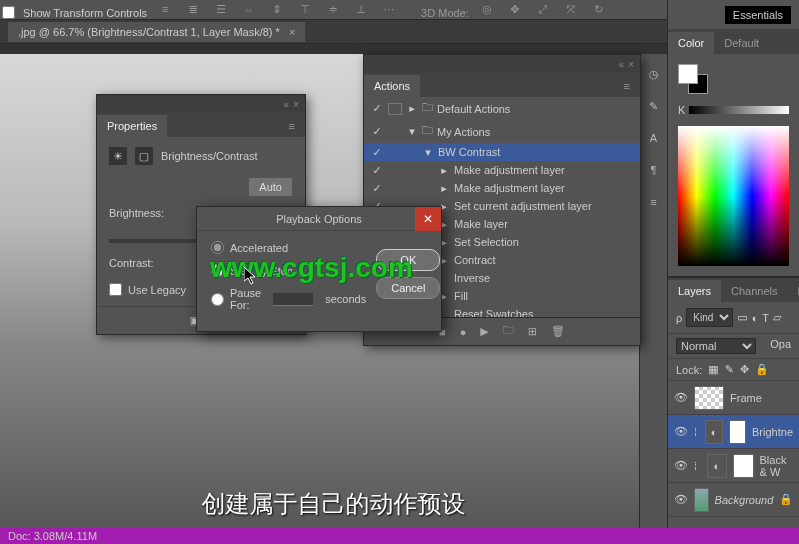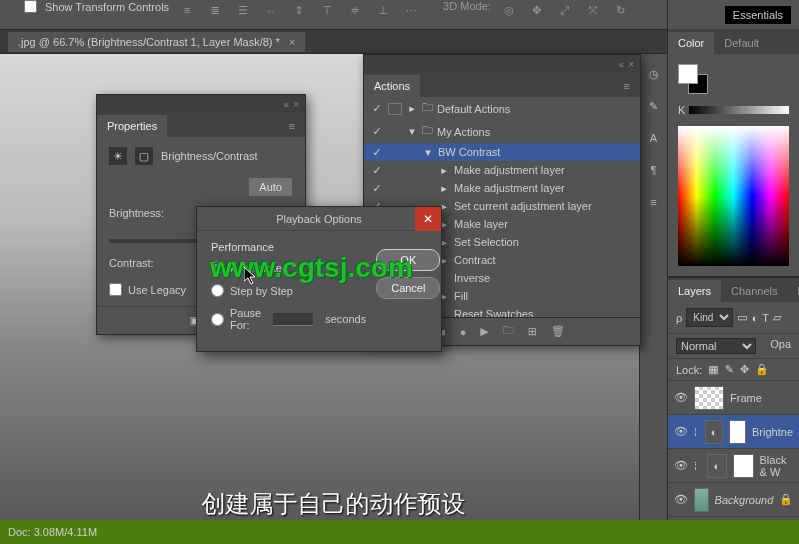--- a/index.html
+++ b/index.html
@@ -1,26 +1,26 @@
 <!DOCTYPE html>
 <html><head>
 <meta charset="utf-8">
 <style>
 *{margin:0;padding:0;box-sizing:border-box;font-family:Tahoma,Arial,sans-serif;font-size:11px;color:#ccc}
 body{background:#323232;width:799px;height:544px;overflow:hidden;position:relative}
-.toolbar{height:30px;background:#535353;display:flex;align-items:flex-start;padding:0 24px;gap:8px;border-bottom:1px solid #2a2a2a}
+.toolbar{height:20px;background:#535353;display:flex;align-items:flex-end;padding:0 2px;gap:8px;border-bottom:1px solid #2a2a2a}
 .toolbar input[type=checkbox]{margin-right:4px}
 .toolbar-icon{width:20px;height:20px;display:flex;align-items:center;justify-content:center;color:#999}
 .tabbar{height:24px;background:#3a3a3a;display:flex;align-items:center;padding:0 8px;border-bottom:1px solid #2a2a2a}
 .tab{background:#535353;padding:4px 10px;color:#e8e8e8;position:relative}
 .tab-close{color:#aaa;margin-left:6px}
 .canvas-area{position:absolute;top:54px;left:0;right:132px;bottom:16px;background:#262626;overflow:hidden}
 .canvas-img{width:640px;height:480px;background:linear-gradient(180deg,#d8d8d8 0%,#bababa 35%,#888 60%,#555 100%);position:relative}
 .subtitle{position:absolute;bottom:8px;left:50%;transform:translateX(-50%);font-size:24px;color:#fff;text-shadow:1px 1px 2px #000;font-family:"Microsoft YaHei",sans-serif}
-.statusbar{position:absolute;bottom:0;left:0;right:0;height:24px;background:#4d7c0f;padding:0 8px;display:flex;align-items:center;color:#999}
+.statusbar{position:absolute;bottom:0;left:0;right:0;height:16px;background:#a21caf;padding:0 8px;display:flex;align-items:center;color:#999}
 .right-toolstrip{position:absolute;top:54px;right:132px;width:28px;bottom:16px;background:#535353;display:flex;flex-direction:column;align-items:center;gap:12px;padding-top:10px;border-left:1px solid #2a2a2a}
 .right-toolstrip div{width:20px;height:20px;color:#bbb;display:flex;align-items:center;justify-content:center}
 .right-panels{position:absolute;top:0;right:0;width:132px;bottom:0;background:#535353;border-left:1px solid #2a2a2a}
 .workspace-bar{height:30px;background:#535353;display:flex;align-items:center;justify-content:flex-end;padding:0 8px;border-bottom:1px solid #424242}
 .workspace-btn{padding:3px 8px;background:#000000;color:#ccc}
 .panel-tabs{height:24px;display:flex;align-items:flex-end;background:#424242}
 .panel-tab{padding:5px 10px;color:#999}
 .panel-tab.active{background:#535353;color:#eee}
 .color-panel{padding:10px;border-bottom:1px solid #2a2a2a}
 .swatch-pair{position:relative;width:32px;height:32px;margin-bottom:8px}
@@ -362,21 +362,20 @@
   </div>
 </div>
 
 <div class="dialog">
   <div class="dialog-title">
     <span>Playback Options</span>
     <div class="dialog-close">✕</div>
   </div>
   <div class="dialog-body">
     <div class="dialog-left">
-      <div class="fieldset-label">Performance</div>
       <label class="radio-row">
         <input type="radio" name="perf" checked="" style=""> 
           <span>Accelerated</span>
       </label>
       <label class="radio-row">
         <input type="radio" name="perf" style=""> 
           <span>Step by Step</span>
       </label>
       <label class="radio-row">
         <input type="radio" name="perf" style=""> 

